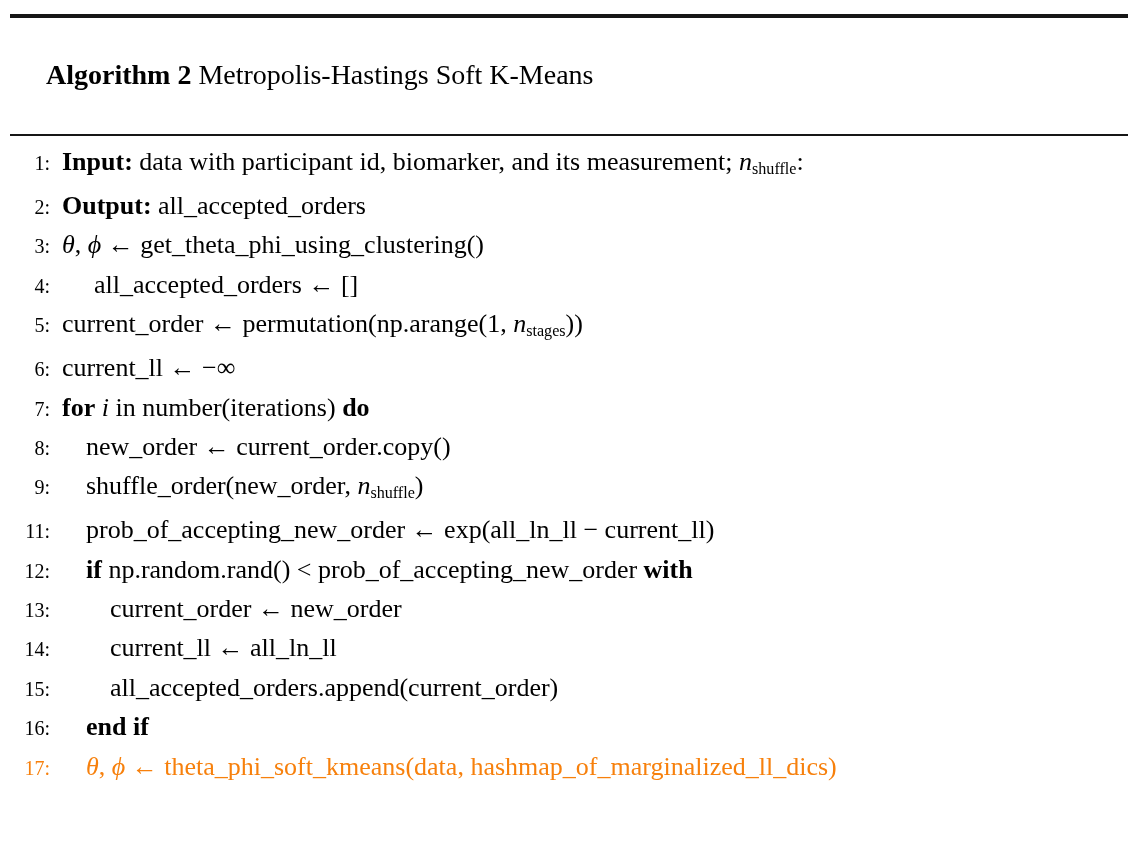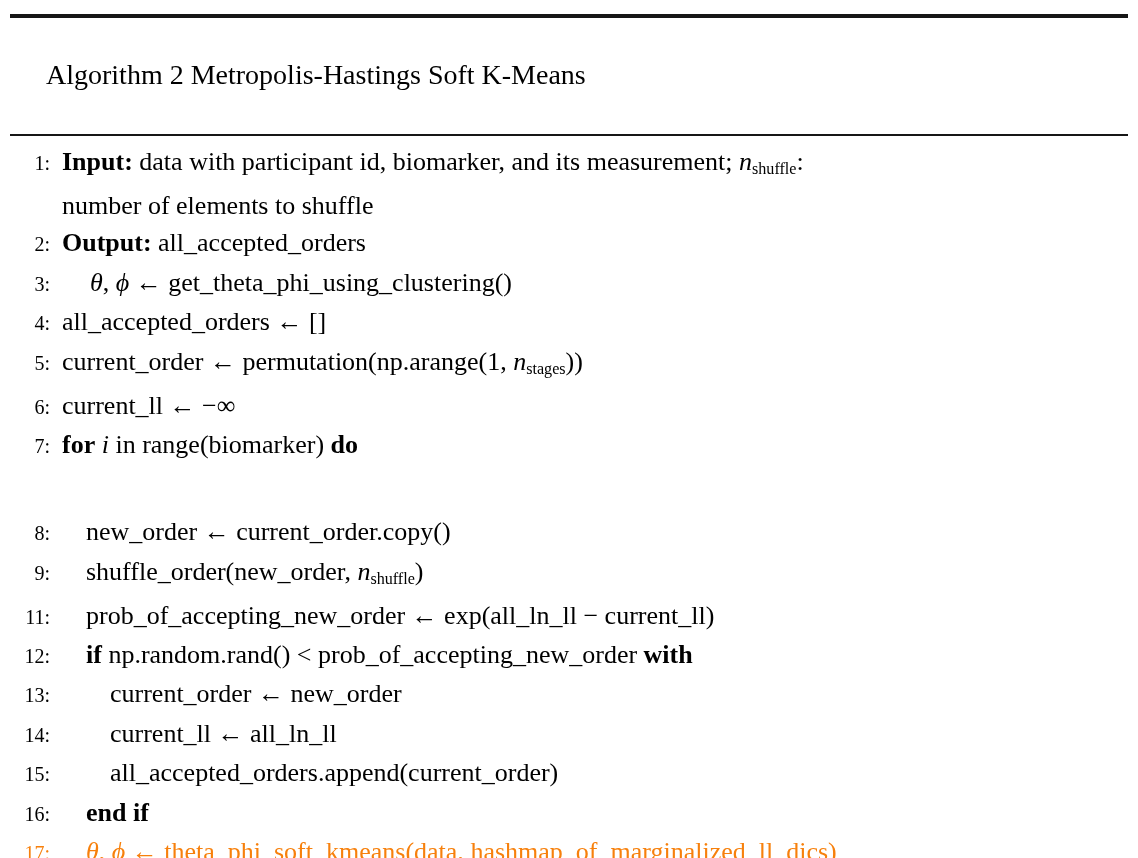--- a/index.html
+++ b/index.html
@@ -9,21 +9,21 @@
     font-family:"Liberation Serif","DejaVu Serif",serif;
   }
   .alg{padding:14px 10px 0 10px;}
   .rule{border:0;margin:0;background:#161616;}
   .rule-top{height:4px;}
   .rule-mid{height:2px;}
   .title{
     font-size:28px;line-height:34px;
     padding:6px 8px 8px 8px;white-space:pre-wrap;
   }
-  .title .lbl{font-weight:normal;}
+  .title .lbl{font-weight:bold;}
   .alg-body{
     padding:7px 2px 10px 2px;
     font-size:26px;line-height:37.4px;
   }
   .line{display:flex;align-items:baseline;}
   .num{
     flex:0 0 38px;text-align:right;
     font-size:20px;margin-right:12px;
   }
   .content{white-space:pre-wrap;flex:1 1 auto;}
@@ -36,49 +36,49 @@
 
 <div class="alg">
   <div class="rule rule-top" style="background: rgb(22, 22, 22);"></div>
   <div class="title">
     <span class="lbl">Algorithm 2</span><span> Metropolis-Hastings Soft K-Means</span>
   </div>
   <div class="rule rule-mid" style="background: rgb(22, 22, 22);"></div>
   <div class="alg-body">
       <div class="line">
         <span class="num">1:</span>
-        <span class="content" style="padding-left: 0px;"><span class="b">Input:</span><span> data with participant id, biomarker, and its measurement; </span><span class="it">n</span><span class="sub">shuffle</span><span>:</span><br><span>number of elements to shuffle</span></span>
+        <span class="content" style="padding-left: 0px;"><span class="b">Input:</span><span> data with participant id, biomarker, and its measurement; </span><span class="it">n</span><span class="sub">shuffle</span><span>:</span><br></span>
       </div>
       <div class="line">
         <span class="num">2:</span>
         <span class="content" style="padding-left: 0px;"><span class="b">Output:</span><span> all_accepted_orders</span></span>
       </div>
       <div class="line">
         <span class="num">3:</span>
-        <span class="content" style="padding-left: 0px; margin-left: 28px;"><span class="it">θ</span><span>, </span><span class="it">ϕ</span><span> ← get_theta_phi_using_clustering()</span></span>
+        <span class="content" style="padding-left: 0px;"><span class="it">θ</span><span>, </span><span class="it">ϕ</span><span> ← get_theta_phi_using_clustering()</span></span>
       </div>
       <div class="line">
         <span class="num">4:</span>
-        <span class="content" style="padding-left: 0px;"><span>all_accepted_orders ← []</span></span>
+        <span class="content" style="padding-left: 0px; margin-left: 32px;"><span>all_accepted_orders ← []</span></span>
       </div>
       <div class="line">
         <span class="num">5:</span>
         <span class="content" style="padding-left: 0px;"><span>current_order ← permutation(np.arange(1, </span><span class="it">n</span><span class="sub">stages</span><span>))</span></span>
       </div>
       <div class="line">
         <span class="num">6:</span>
         <span class="content" style="padding-left: 0px;"><span>current_ll ← −∞</span></span>
       </div>
       <div class="line">
         <span class="num">7:</span>
-        <span class="content" style="padding-left: 0px;"><span class="b">for</span><span> </span><span class="it">i</span><span> in range(biomarker) </span><span class="b">do</span></span>
+        <span class="content" style="padding-left: 0px;"><span class="b">for</span><span> </span><span class="it">i</span><span> in number(iterations) </span><span class="b">do</span></span>
       </div>
       <div class="line">
         <span class="num">8:</span>
-        <span class="content" style="padding-left: 24px; margin-top: 48px;"><span>new_order ← current_order.copy()</span></span>
+        <span class="content" style="padding-left: 24px;"><span>new_order ← current_order.copy()</span></span>
       </div>
       <div class="line">
         <span class="num">9:</span>
         <span class="content" style="padding-left: 24px;"><span>shuffle_order(new_order, </span><span class="it">n</span><span class="sub">shuffle</span><span>)</span></span>
       </div>
       <div class="line">
         <span class="num">11:</span>
         <span class="content" style="padding-left: 24px; font-family: Liberation Serif, serif;"><span>prob_of_accepting_new_order ← exp(all_ln_ll − current_ll)</span></span>
       </div>
       <div class="line">

